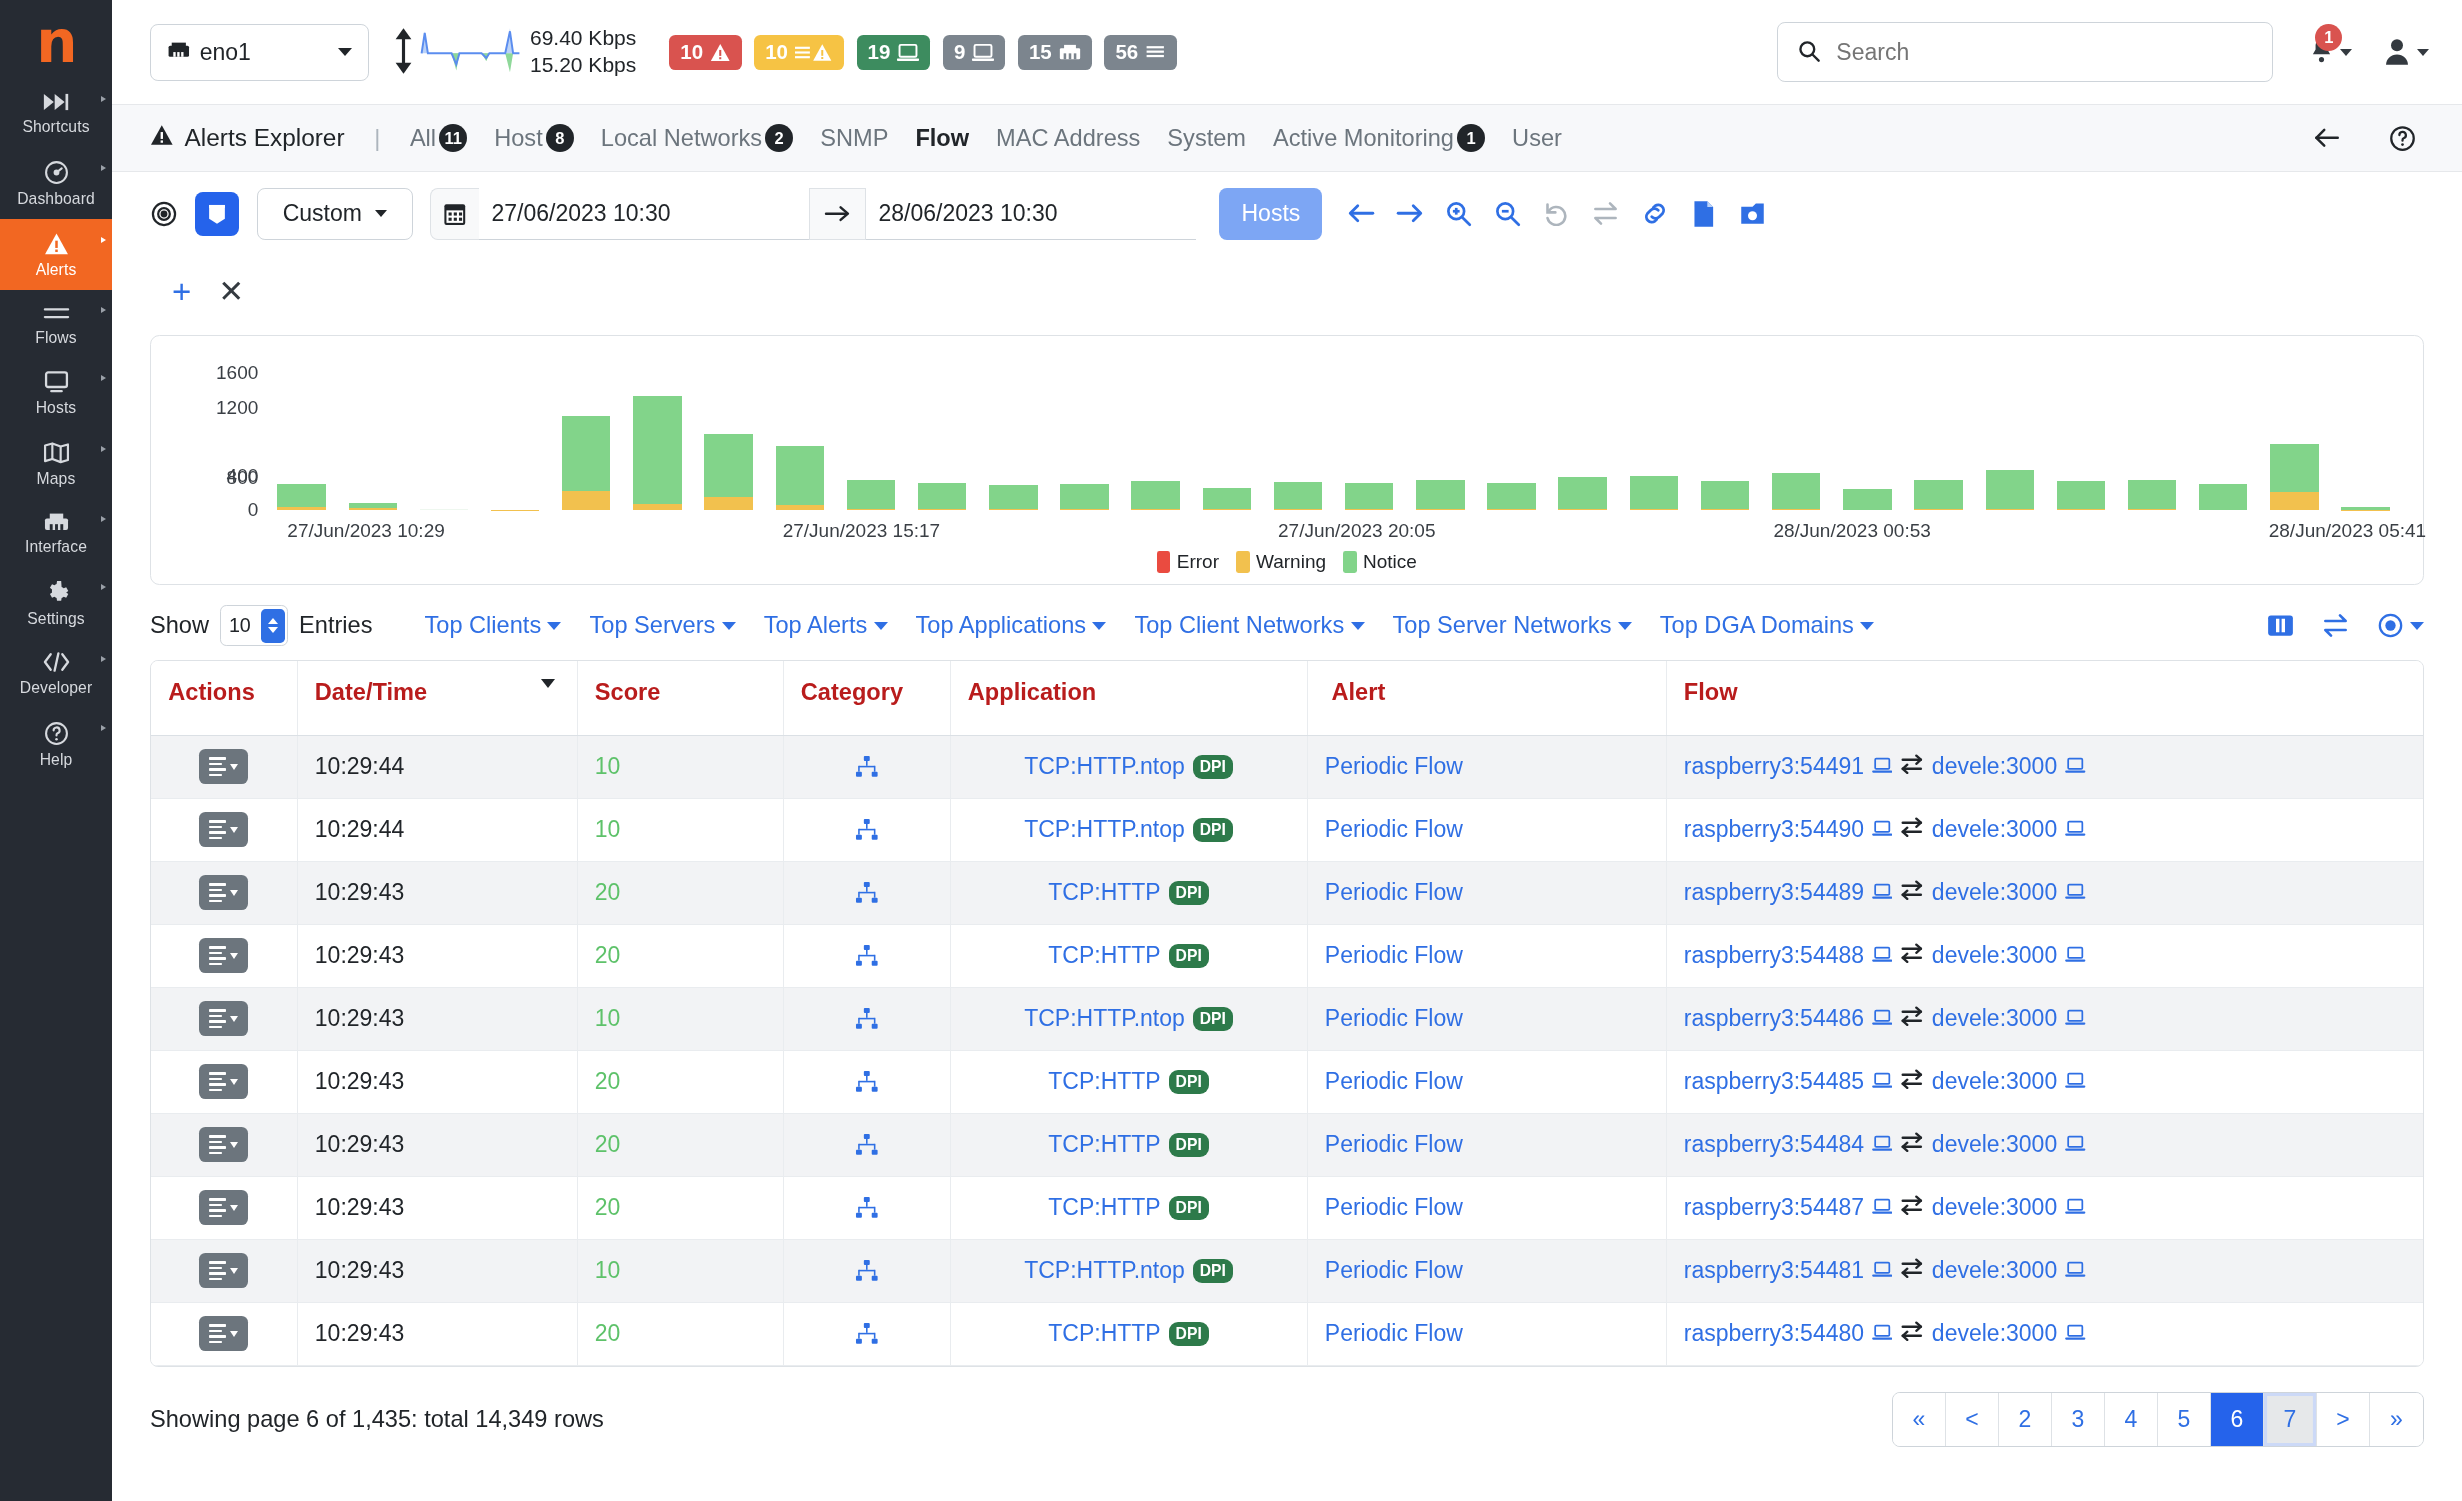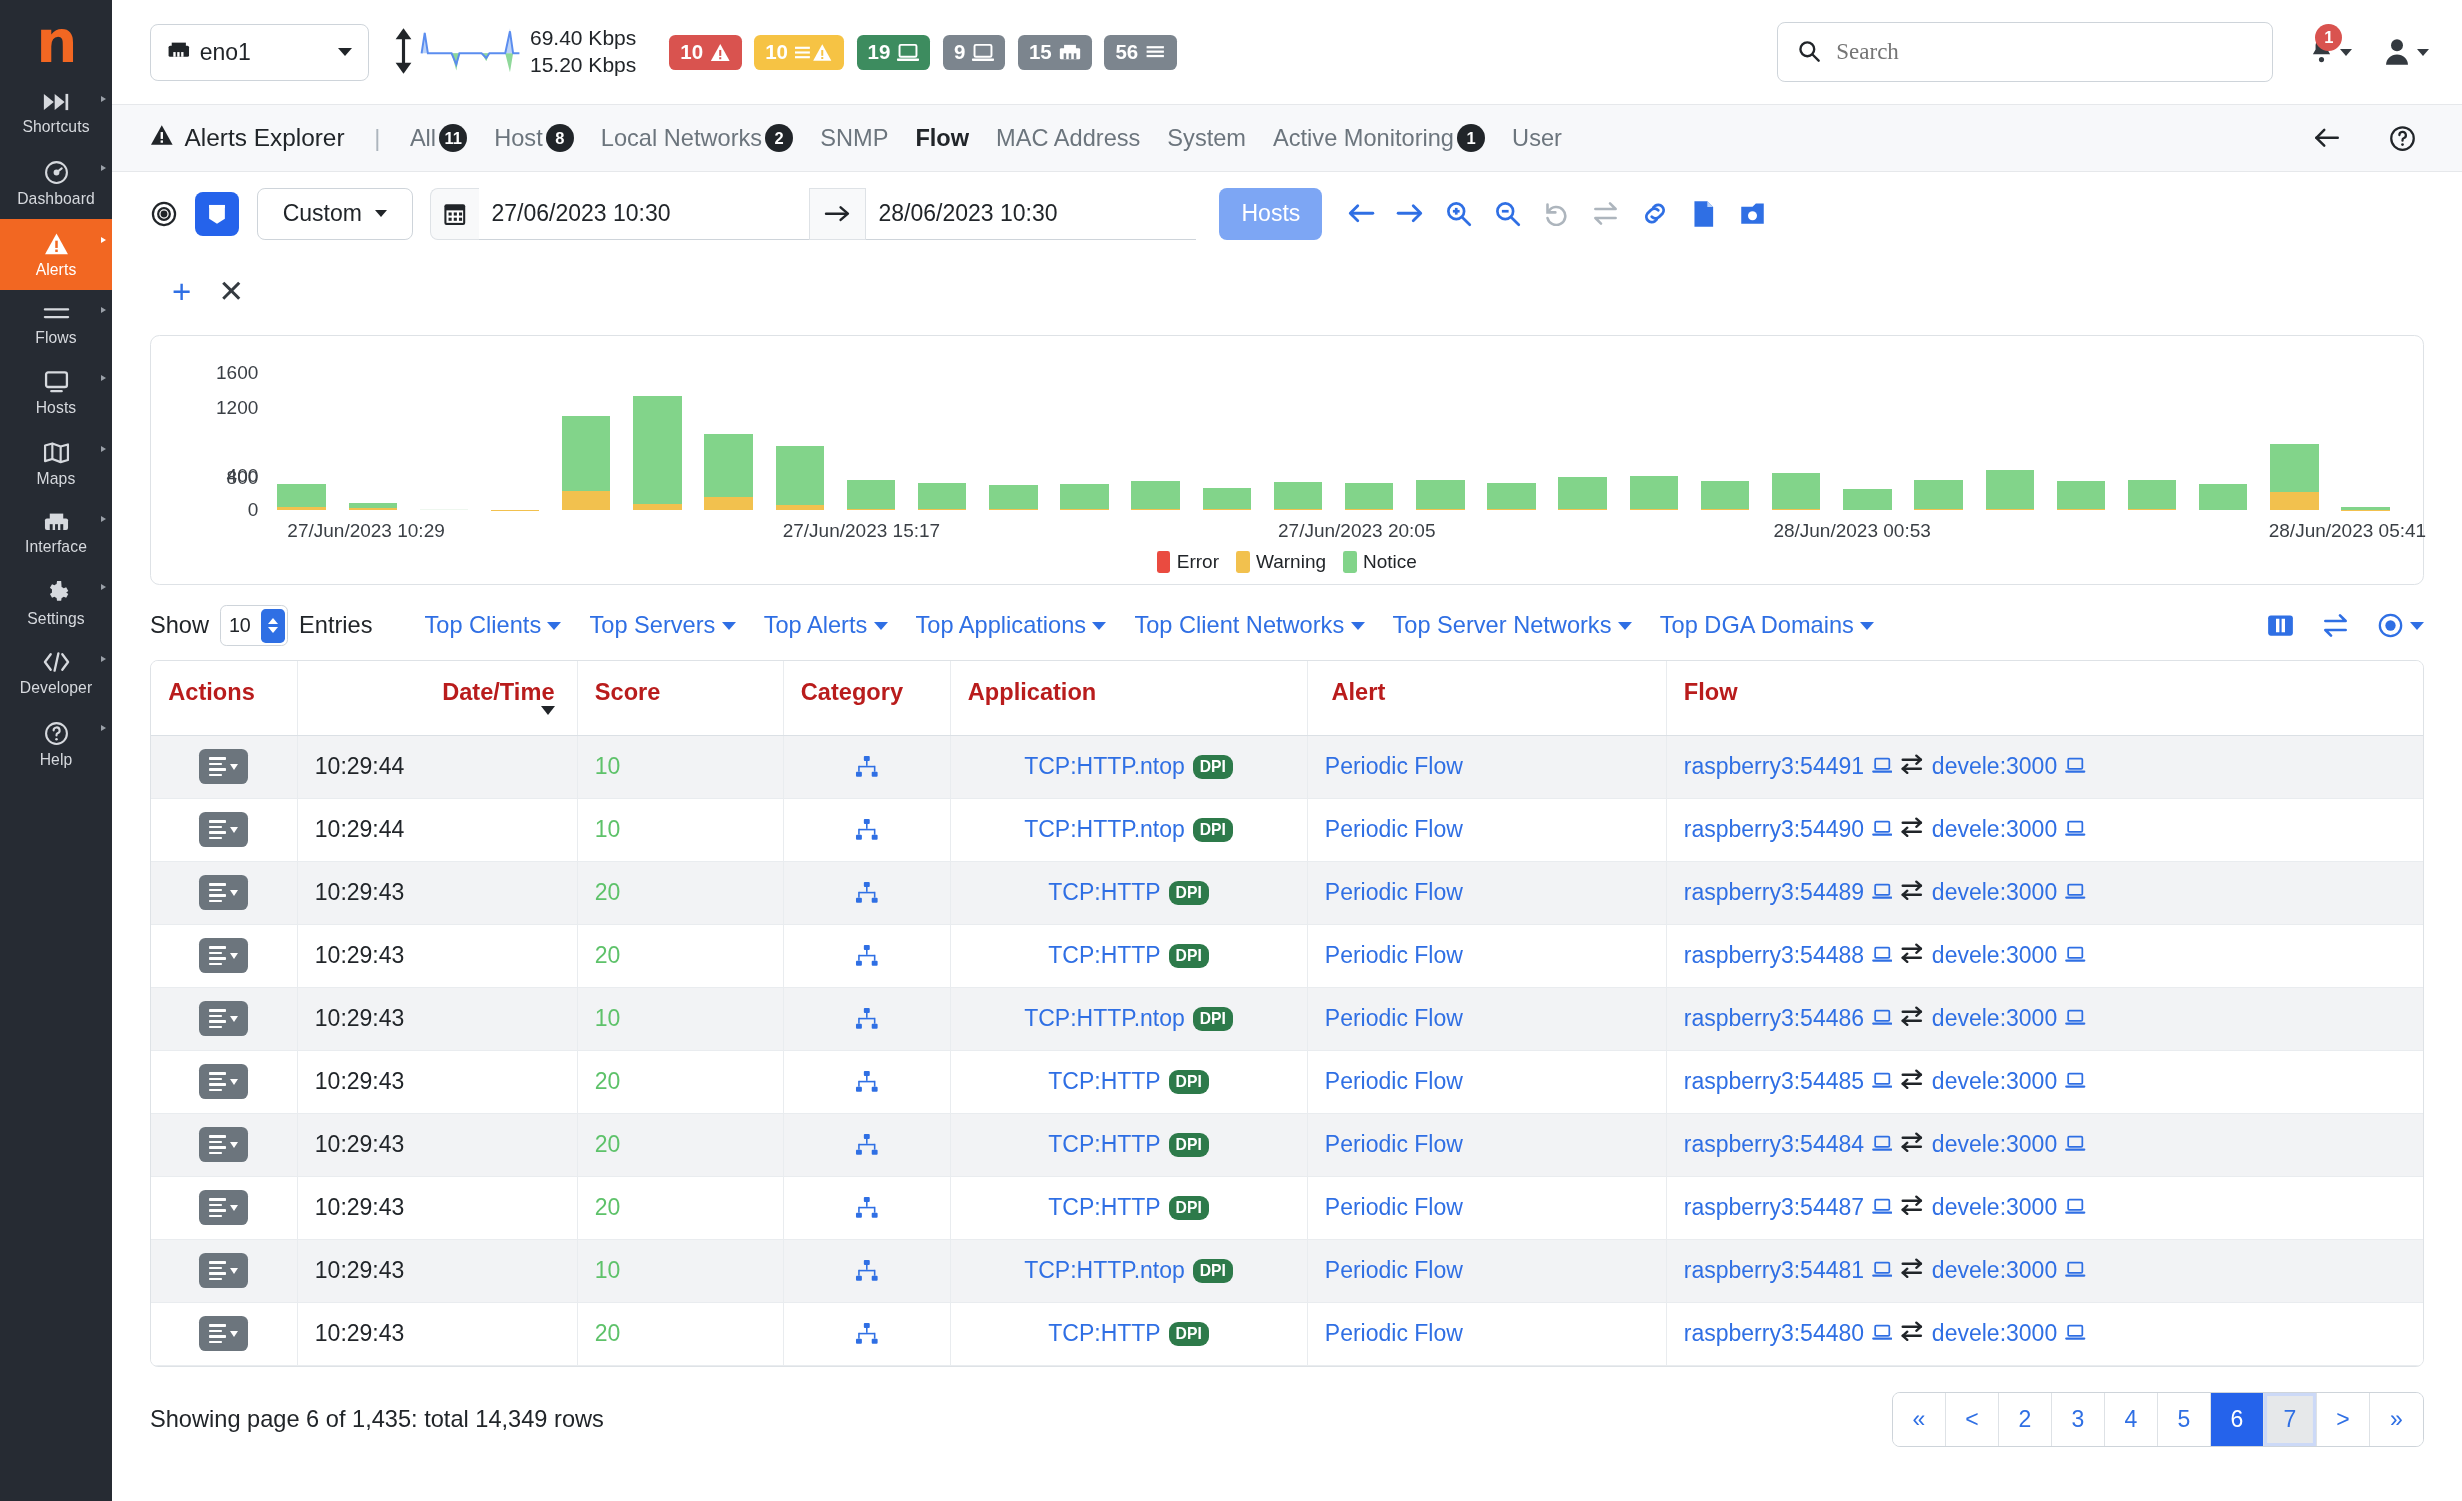--- a/index.html
+++ b/index.html
@@ -69,21 +69,21 @@
   .badge.grey { background: #7c858e; }
   .badge svg { display:block; }
 
   .topbar-right { margin-left: auto; display: flex; align-items: center; gap: 0; }
   .searchbox {
     width: 496px; height: 60px; border: 0.8px solid #ced4da; border-radius: 7.9px;
     display: flex; align-items: center; gap: 15.7px; padding: 0 19px; background: #fff;
   }
   .searchbox input {
     border: none; outline: none; font-size: 23px; color: #495057; width: 100%;
-    font-family: Liberation Serif, serif; background: transparent;
+    font-family: Liberation Sans, sans-serif; background: transparent;
   }
   .bell-wrap { position: relative; margin-left: 35px; display:flex; align-items:center; gap:4.7px; cursor:pointer;}
   .bell-badge {
     position: absolute; top: -12.6px; right: 9.4px; background: #d9534f; color: #fff;
     min-width: 27px; height: 27px; border-radius: 13.4px; font-size: 16.5px; font-weight: 700;
     display: flex; align-items: center; justify-content: center; padding: 0 4.7px;
   }
   .mini-caret { width:0;height:0;border-left:6.3px solid transparent;border-right:6.3px solid transparent;border-top:7.9px solid #343a40;}
   .user-wrap { margin-left: 31px; display:flex; align-items:center; gap:6.3px; cursor:pointer;}
 
@@ -196,21 +196,21 @@
 
   
   .tablewrap { margin: 0 38px; border: 0.8px solid #dee2e6; border-radius: 7.9px; overflow: hidden; }
   table { width: 100%; border-collapse: collapse; }
   thead th {
     background: #fff; text-align: left; font-size: 23.6px; color: #b91c1c; font-weight: 700;
     padding: 17.3px 17.3px; border-bottom: 1.6px solid #dbe0e5; border-right: 0.8px solid #e9ecef;
     vertical-align: top; height: 74px;
   }
   thead th:last-child { border-right: none; }
-  .th-sort { display: flex; align-items: flex-end; justify-content: space-between; padding-right: 4.7px; flex-direction: column; }
+  .th-sort { display: flex; align-items: flex-start; justify-content: space-between; padding-right: 4.7px; }
   .th-sort .cd { width:0;height:0;border-left:7px solid transparent;border-right:7px solid transparent;border-top:9.4px solid #212529;}
   tbody td {
     font-size: 23px; color: #212529; padding: 11px 17.3px; border-bottom: 0.8px solid #e9ecef;
     border-right: 0.8px solid #e9ecef; height: 63px; vertical-align: middle;
   }
   tbody td:last-child { border-right: none; }
   tbody tr:nth-child(odd) { background: #f2f3f5; }
   tbody tr:nth-child(even) { background: #ffffff; }
   .act-btn {
     width: 49px; height: 35px; background: #6c757d; border-radius: 6.3px; display: flex;

